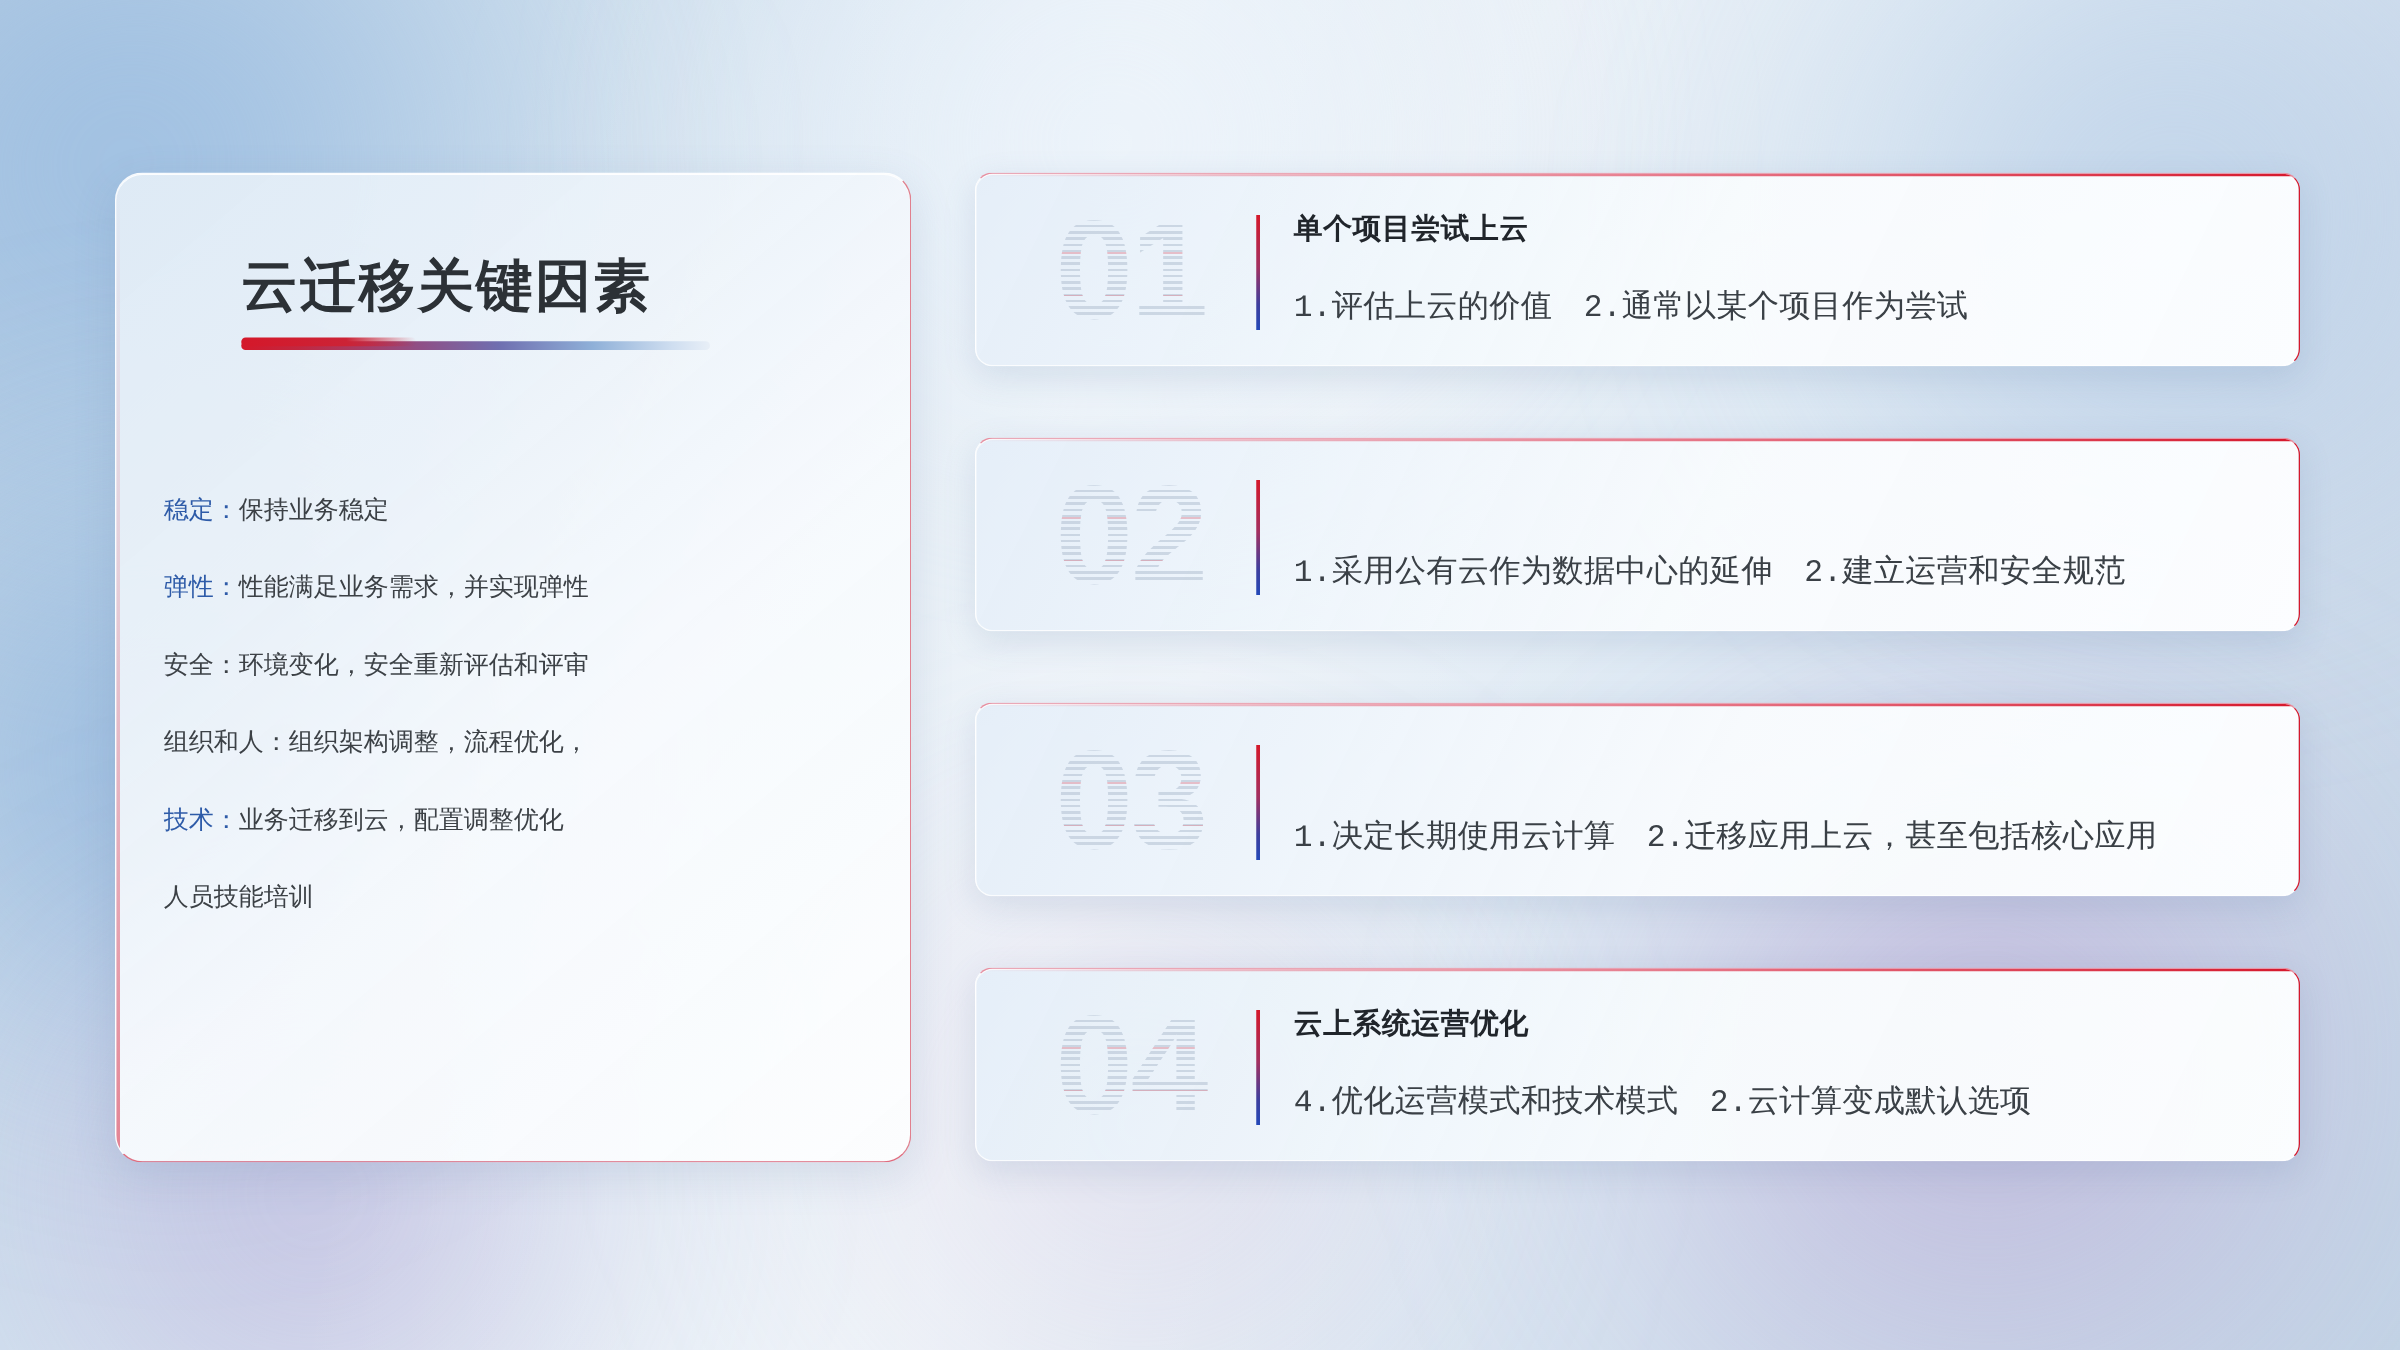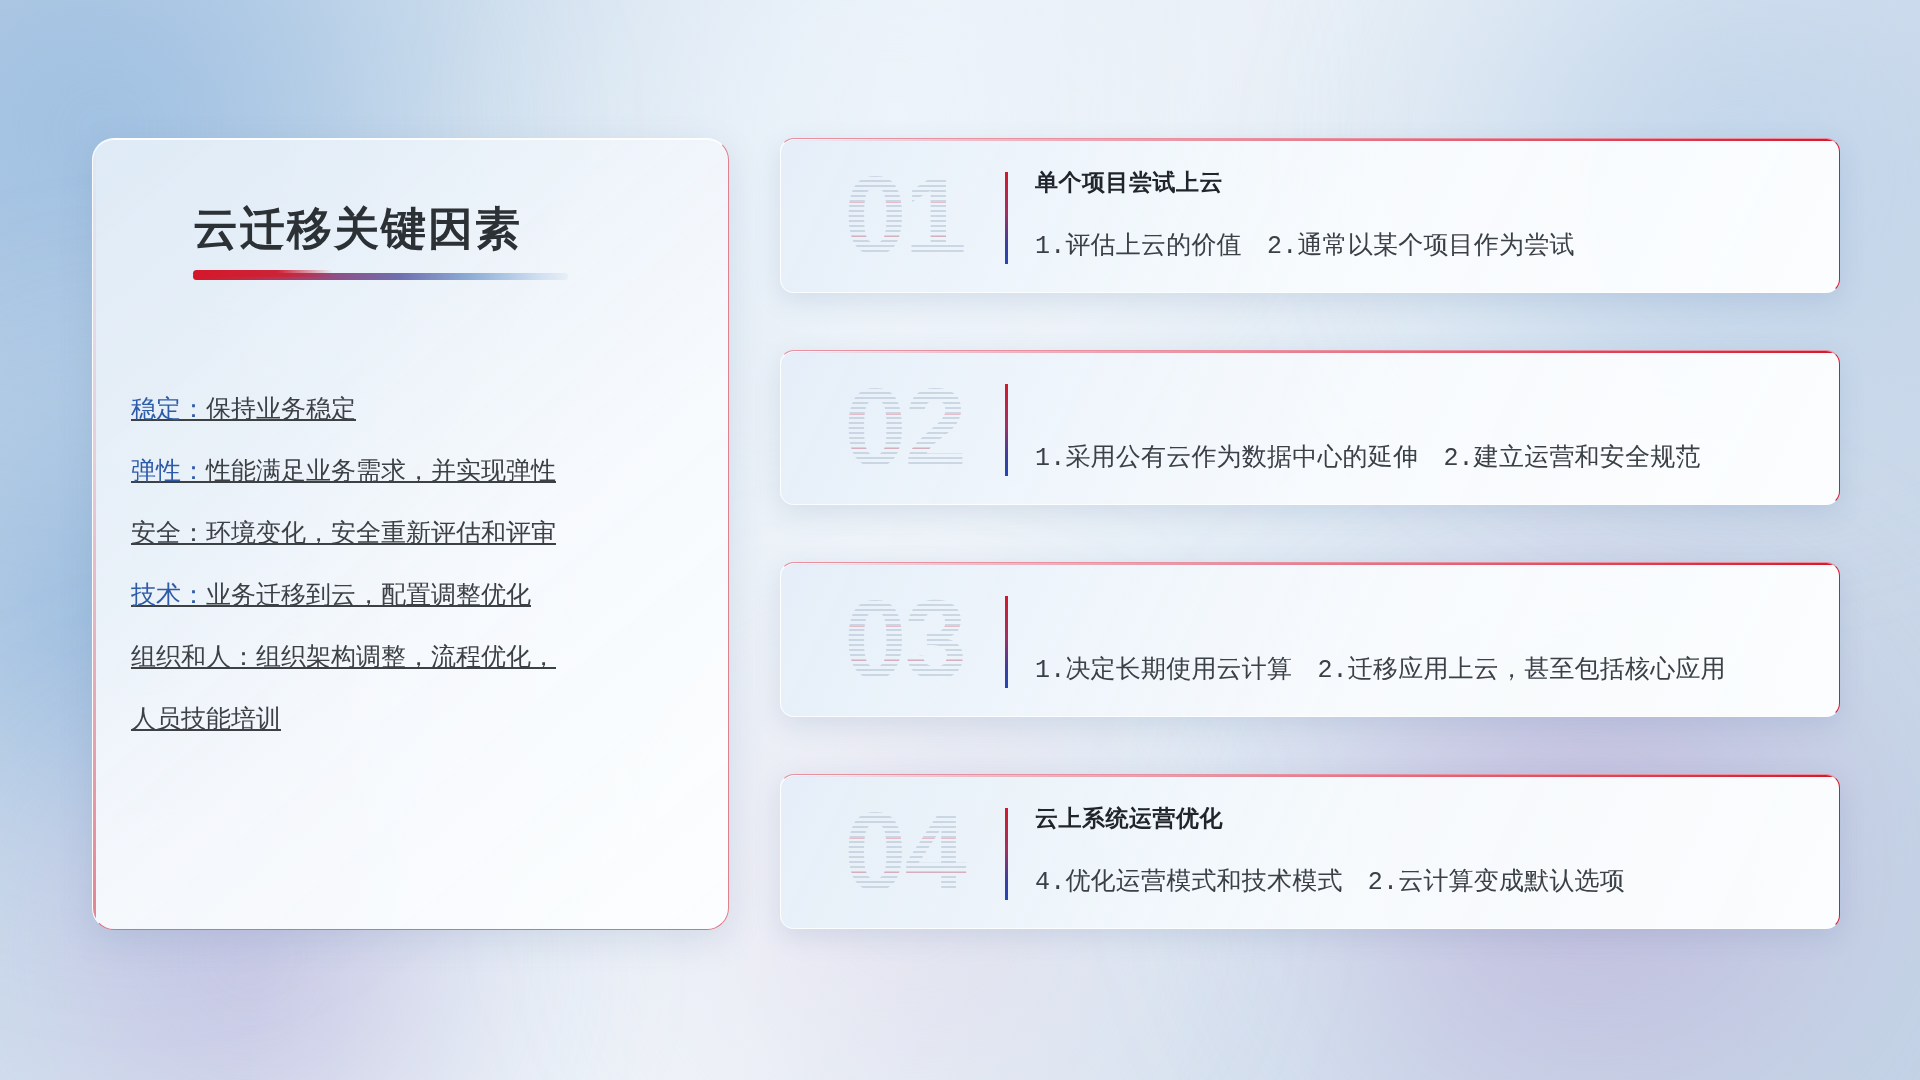--- a/index.html
+++ b/index.html
@@ -44,21 +44,21 @@
     background:linear-gradient(180deg,rgba(224,110,128,0) 0%,rgba(224,110,128,.25) 40%,rgba(224,110,128,.85) 100%);}
 
   .panel-title{position:absolute;left:100px;top:60px;font-size:45px;font-weight:700;
     letter-spacing:2px;color:#2c3136;white-space:nowrap;font-family:Liberation Serif, serif;}
   .title-rule{position:absolute;left:100px;top:134px;width:375px;height:7px;border-radius:4px;
     background:linear-gradient(90deg,#d4182a 0%,#c2273f 12%,#8f4f86 38%,#6f6fb0 55%,#8fb0d8 75%,#cfdef0 92%,#e8eff7 100%);}
   .title-rule::before{content:"";position:absolute;left:0;top:-3px;width:140px;height:7px;border-radius:4px;
     background:linear-gradient(90deg,#d4182a 0%,#cc2336 60%,rgba(204,35,54,0) 100%);}
 
   .factor-list{position:absolute;left:38px;top:238px;width:560px;}
-  .factor-line{font-size:25px;line-height:62px;color:#3c4146;white-space:nowrap;text-decoration:underline;}
+  .factor-line{font-size:20px;line-height:62px;color:#3c4146;white-space:nowrap;}
   .factor-line .k{color:#2e5ba8;}
   .factor-line .k.plain{color:#3c4146;}
 
   
   #cards{position:absolute;left:780px;top:138px;width:1060px;}
   .card{position:relative;height:153px;margin-bottom:57px;border-radius:14px;
     background:linear-gradient(116deg,rgba(228,238,248,.92) 0%,rgba(238,245,251,.93) 26%,rgba(248,251,253,.96) 55%,rgba(253,254,255,.97) 100%);
     border:1px solid rgba(255,255,255,.8);
     border-top:1.5px solid #e88fa0;
     border-right:1.6px solid #d6182c;
@@ -111,24 +111,24 @@
       <div class="factor-line">
         <span class="k">稳定：</span><span>保持业务稳定</span>
       </div>
       <div class="factor-line">
         <span class="k">弹性：</span><span>性能满足业务需求，并实现弹性</span>
       </div>
       <div class="factor-line">
         <span class="k plain">安全：</span><span>环境变化，安全重新评估和评审</span>
       </div>
       <div class="factor-line">
-        <span class="k">技术：</span><span>业务迁移到云，配置调整优化</span>
+        <span class="k plain">组织和人：</span><span>组织架构调整，流程优化，</span>
       </div>
       <div class="factor-line">
-        <span class="k plain">组织和人：</span><span>组织架构调整，流程优化，</span>
+        <span class="k">技术：</span><span>业务迁移到云，配置调整优化</span>
       </div>
       <div class="factor-line">
         <span class="k plain"></span><span>人员技能培训</span>
       </div>
     </div>
   </div>
 
   <div id="cards">
 
     <div class="card">

